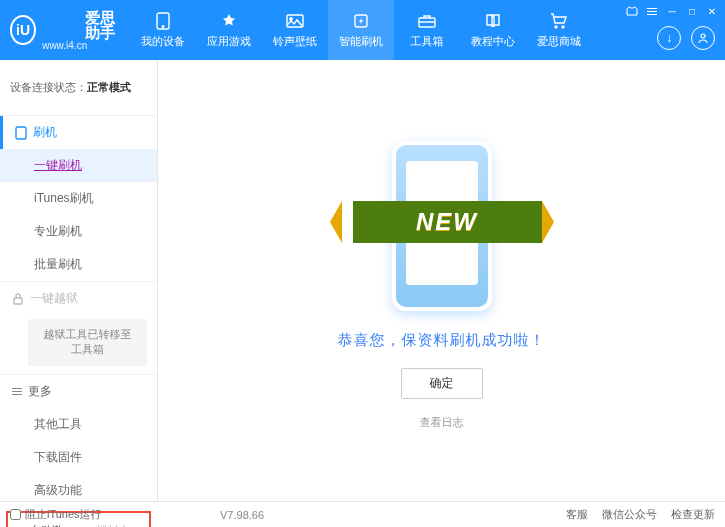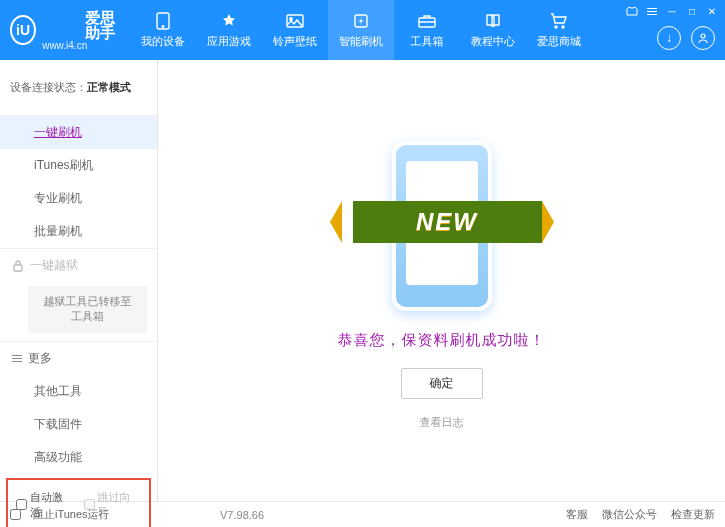--- a/index.html
+++ b/index.html
@@ -42,21 +42,21 @@
 
 .main { flex: 1; display: flex; flex-direction: column; align-items: center; justify-content: center; padding: 20px; position: relative; }
 .phone-illustration { position: relative; width: 200px; height: 180px; margin-bottom: 20px; }
 .phone-body { position: absolute; left: 50%; transform: translateX(-50%); top: 10px; width: 100px; height: 170px; background: linear-gradient(180deg, #b8dfff, #8cc9f5); border-radius: 14px; border: 4px solid #fff; box-shadow: 0 4px 12px rgba(30,144,255,0.25); }
 .phone-screen { position: absolute; top: 16px; left: 10px; right: 10px; bottom: 22px; background: #fff; border-radius: 4px; }
 .new-banner { position: absolute; top: 70px; left: 11px; right: 0; height: 42px; background: #4d7c0f; display: flex; align-items: center; justify-content: center; font-size: 24px; font-weight: 900; color: #fff; font-style: italic; letter-spacing: 2px; text-shadow: 0 1px 0 #e6a800; }
 .ribbon-end { position: absolute; width: 0; height: 0; border-style: solid; top: 70px; }
 .ribbon-left { left: -12px; border-width: 21px 12px 21px 0; border-color: transparent #e6a800 transparent transparent; }
 .ribbon-right { right: -12px; border-width: 21px 0 21px 12px; border-color: transparent transparent transparent #e6a800; }
 
-.success-text { font-size: 15px; color: #a21caf; margin-bottom: 18px; letter-spacing: 1px; }
+.success-text { font-size: 15px; color: #3b82f6; margin-bottom: 18px; letter-spacing: 1px; }
 .ok-btn { padding: 6px 28px; border: 1px solid #ccc; background: #fff; font-size: 12px; color: #333; cursor: pointer; border-radius: 2px; }
 .view-log { margin-top: 16px; font-size: 11px; color: #999; cursor: pointer; }
 
 .footer { height: 26px; border-top: 1px solid #e5e5e5; display: flex; align-items: center; padding: 0 10px; font-size: 11px; color: #666; justify-content: space-between; }
 .footer-left { display: flex; align-items: center; gap: 4px; }
 .footer-right { display: flex; gap: 14px; align-items: center; }
 .footer-right span { cursor: pointer; }
 .version { color: #888; position: absolute; left: 220px; }
 
 .hamburger { display: inline-flex; flex-direction: column; gap: 2px; }
@@ -166,20 +166,26 @@
   </div>
 </div>
 
 <div class="body-area">
   <div class="sidebar">
     <div class="status-bar">
       <span>设备连接状态：</span><span class="status-value">正常模式</span>
     </div>
 
     <div class="side-group">
+      <div class="side-header blue">
+        <svg width="12" height="14" viewBox="0 0 12 14" fill="none" stroke="#1e90ff" stroke-width="1.4">
+            <rect x="1" y="1" width="10" height="12" rx="1.5"></rect>
+          </svg>
+        <span>刷机</span>
+      </div>
       <div class="side-item active">一键刷机</div>
       <div class="side-item">iTunes刷机</div>
       <div class="side-item">专业刷机</div>
       <div class="side-item">批量刷机</div>
     </div>
 
     <div class="side-group">
       <div class="side-header" style="color:#bbb">
         <svg width="12" height="12" viewBox="0 0 12 12" fill="none" stroke="#bbb" stroke-width="1.4">
             <rect x="2" y="5" width="8" height="6" rx="1"></rect>
@@ -228,21 +234,21 @@
       <div class="new-banner">NEW</div>
     </div>
     <div class="success-text">恭喜您，保资料刷机成功啦！</div>
     <button class="ok-btn">确定</button>
     <div class="view-log">查看日志</div>
   </div>
 </div>
 
 <div class="footer">
   <div class="footer-left">
-    <label style="display:flex;align-items:center;gap:12px;cursor:pointer">
+    <label style="display:flex;align-items:center;gap:4px;cursor:pointer">
       <input type="checkbox" style="width: 11px; height: 11px;">
       <span>阻止iTunes运行</span>
     </label>
   </div>
   <span class="version">V7.98.66</span>
   <div class="footer-right">
     <span>客服</span>
     <span>微信公众号</span>
     <span>检查更新</span>
   </div>

